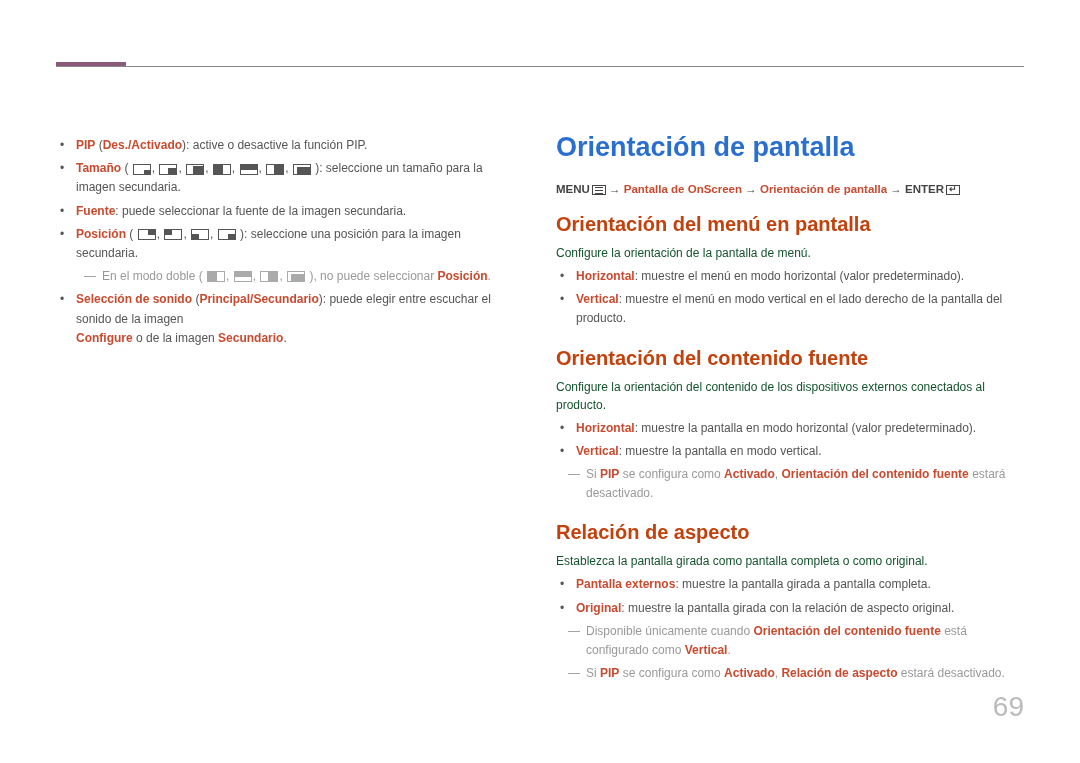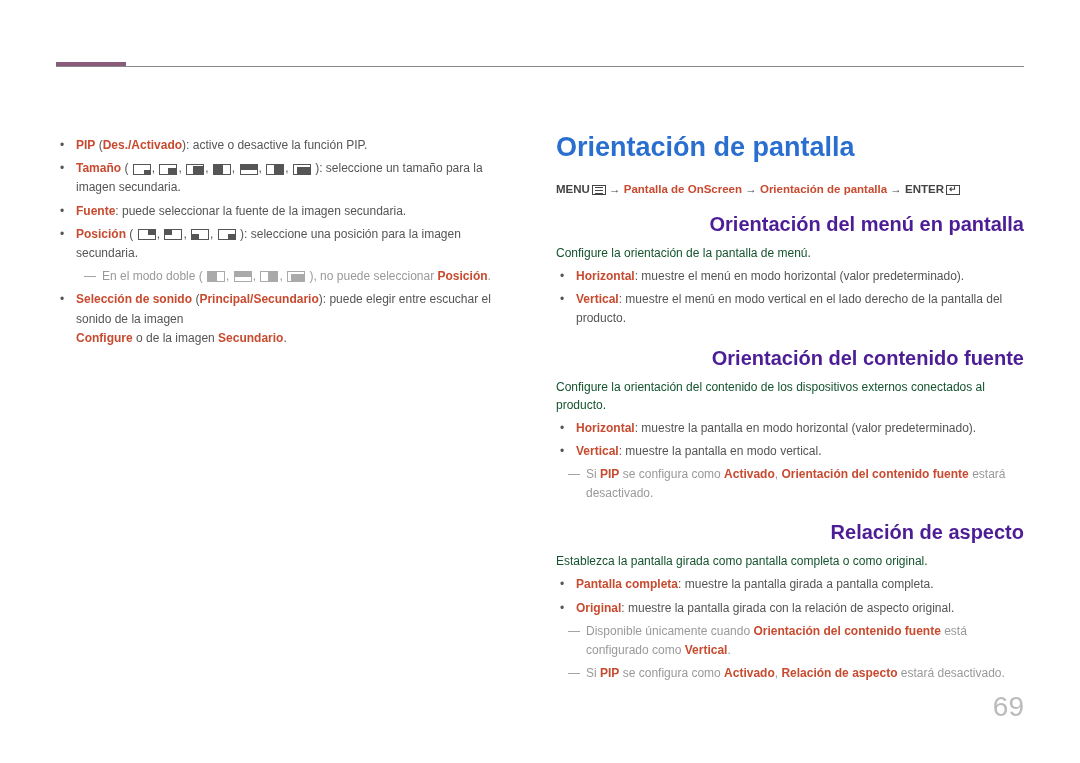--- a/index.html
+++ b/index.html
@@ -40,24 +40,23 @@
   .col-right { flex: 1; }
   h1 {
     font-size: 27px;
     font-weight: bold;
     color: #2a6fcf;
     margin-bottom: 20px;
   }
   h2 {
     font-size: 20px;
     font-weight: bold;
-    color: #4c1d95;
+    color: #c2410c;
     margin-top: 18px;
     margin-bottom: 8px;
-    text-align: right;
   }
   .breadcrumb {
     font-size: 11.5px;
     font-weight: bold;
     color: #444;
     margin-bottom: 6px;
   }
   .breadcrumb .red { color: #c84b30; }
   .para {
     font-size: 12px;
@@ -233,21 +232,21 @@
       <li><span class="red">Horizontal</span><span>: muestre la pantalla en modo horizontal (valor predeterminado).</span></li>
       <li><span class="red">Vertical</span><span>: muestre la pantalla en modo vertical.</span></li>
     </ul>
     <div class="note">
       <span>Si </span><span class="red">PIP</span><span> se configura como </span><span class="red">Activado</span><span>, </span><span class="red">Orientación del contenido fuente</span><span> estará desactivado.</span>
     </div>
 
     <h2>Relación de aspecto</h2>
     <p class="para">Establezca la pantalla girada como pantalla completa o como original.</p>
     <ul class="bullets">
-      <li><span class="red">Pantalla completa</span><span>: muestre la pantalla girada a pantalla completa.</span></li>
+      <li><span class="red">Pantalla externos</span><span>: muestre la pantalla girada a pantalla completa.</span></li>
       <li><span class="red">Original</span><span>: muestre la pantalla girada con la relación de aspecto original.</span></li>
     </ul>
     <div class="note">
       <span>Disponible únicamente cuando </span><span class="red">Orientación del contenido fuente</span><span> está configurado como </span><span class="red">Vertical</span><span>.</span>
     </div>
     <div class="note">
       <span>Si </span><span class="red">PIP</span><span> se configura como </span><span class="red">Activado</span><span>, </span><span class="red">Relación de aspecto</span><span> estará desactivado.</span>
     </div>
   </div>
 </div>

